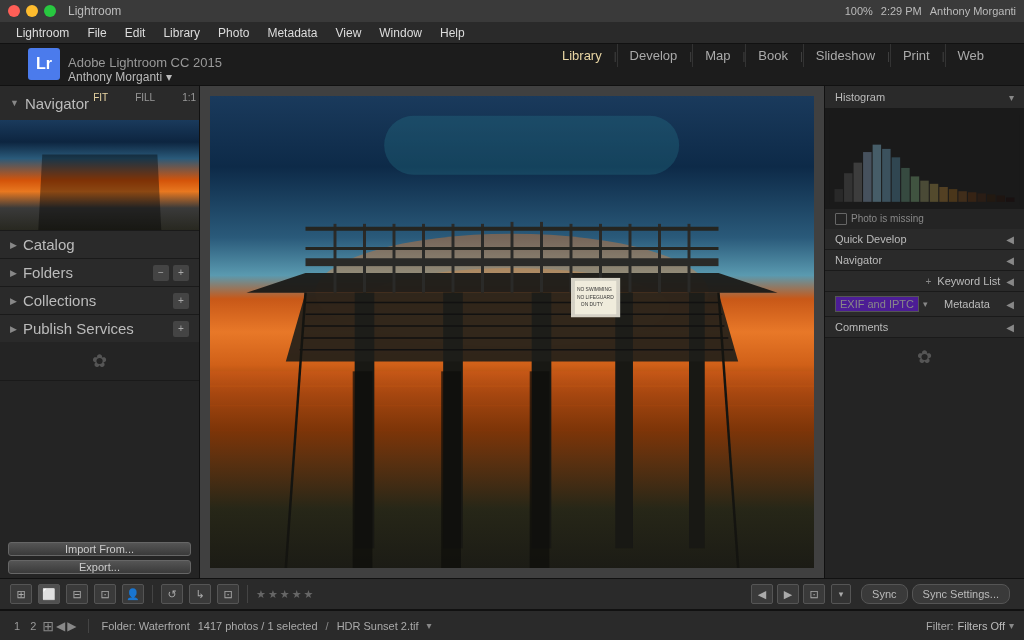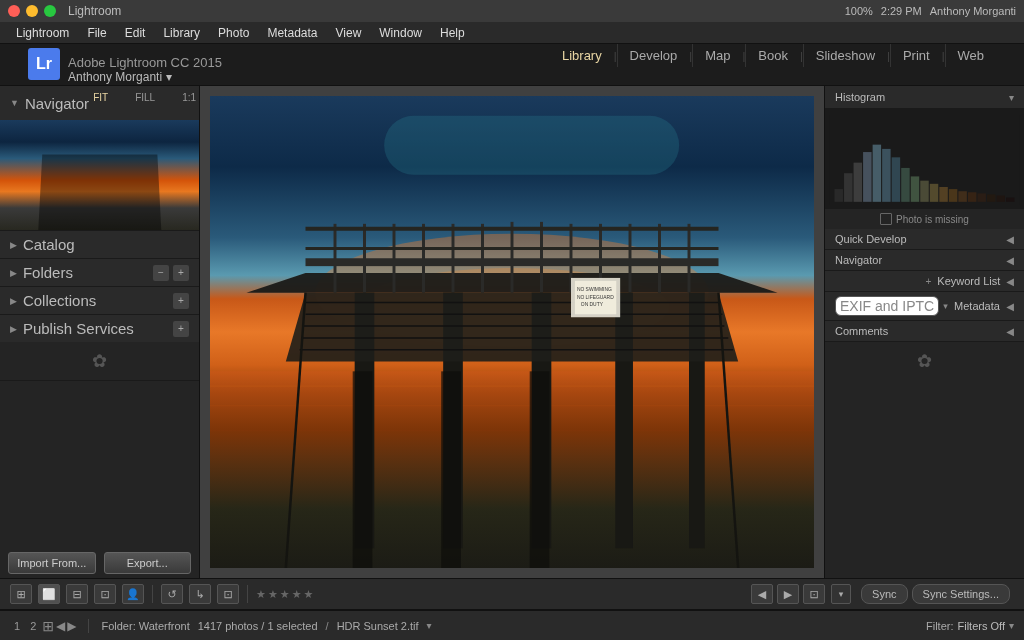--- a/index.html
+++ b/index.html
@@ -57,21 +57,21 @@
     #center-panel { flex: 1; background: #3a3a3a; display: flex; flex-direction: column; overflow: hidden; }
     #photo-view { flex: 1; background: #404040; display: flex; align-items: center; justify-content: center; position: relative; overflow: hidden; }
     #main-photo { width: calc(100% - 20px); height: calc(100% - 20px); object-fit: contain; background: #333; position: relative; }
 
     
     #right-panel { width: 200px; background: #242424; border-left: 1px solid #111; display: flex; flex-direction: column; }
     .right-panel-header { padding: 5px 10px; display: flex; align-items: center; justify-content: space-between; background: #2a2a2a; border-bottom: 1px solid #1a1a1a; }
     .right-panel-title { font-size: 11px; color: #bbb; }
     .histogram-area { height: 100px; background: #1a1a1a; display: flex; align-items: flex-end; justify-content: center; padding: 4px; }
     .histogram-canvas { width: 100%; height: 90px; }
-    .photo-missing { font-size: 10px; color: #888; padding: 4px 10px; display: flex; align-items: center; gap: 4px; margin-left: 45px; }
+    .photo-missing { font-size: 10px; color: #888; padding: 4px 10px; display: flex; align-items: flex-start; gap: 4px; }
     .checkbox-small { width: 12px; height: 12px; border: 1px solid #666; display: inline-block; border-radius: 1px; }
     .right-section { display: flex; align-items: center; justify-content: space-between; padding: 4px 10px; background: #2a2a2a; border-bottom: 1px solid #1a1a1a; cursor: pointer; }
     .right-section-label { font-size: 11px; color: #bbb; }
     .right-section-icon { font-size: 10px; color: #888; }
     .exif-label { font-size: 9px; color: #888; padding: 3px 8px; }
 
     
     #bottom-toolbar { height: 32px; background: #2a2a2a; border-top: 1px solid #111; border-bottom: 1px solid #111; display: flex; align-items: center; padding: 0 10px; gap: 6px; }
     .toolbar-btn { width: 22px; height: 20px; background: #3a3a3a; border: 1px solid #555; border-radius: 2px; display: flex; align-items: center; justify-content: center; cursor: pointer; font-size: 11px; color: #aaa; }
     .toolbar-btn.active { background: #505050; }
@@ -130,21 +130,21 @@
       border: 1px solid #666;
       border-radius: 3px;
       display: flex;
       align-items: center;
       justify-content: center;
       font-size: 11px;
       color: #ccc;
       cursor: pointer;
       margin: 0 2px;
     }
-    .import-export-row { display: flex; padding: 4px 6px; gap: 4px; }
+    .import-export-row { display: flex; padding: 4px 6px; gap: 4px; flex-direction: column; }
     #left-panel .import-export-row { margin-top: auto; }
   </style>
 </head>
 <body>
 
 <div id="titlebar">
   <div id="titlebar-left">
     <span class="traffic-light tl-red"></span>
     <span class="traffic-light tl-yellow"></span>
     <span class="traffic-light tl-green"></span>
@@ -423,21 +423,21 @@
     </div>
 
     <div class="right-section" style="justify-content:flex-end;gap:6px;">
       <span style="color:#888;font-size:10px;">+</span>
       <span class="right-section-label">Keyword List</span>
       <span class="right-section-icon">◀</span>
     </div>
 
     <div class="right-section">
       <div style="display:flex;align-items:center;gap:4px;">
-        <span class="exif-label" style="padding:0;background:#ffffff;border:1px solid #555;border-radius:6px;font-size:14px;padding:1px 4px;">EXIF and IPTC</span>
+        <span class="exif-label" style="padding:0;background:#4c1d95;border:1px solid #555;border-radius:0;font-size:11px;padding:1px 4px;">EXIF and IPTC</span>
         <span style="color:#888;font-size:9px;">▾</span>
       </div>
       <span class="right-section-label">Metadata</span>
       <span class="right-section-icon">◀</span>
     </div>
 
     <div class="right-section">
       <span class="right-section-label">Comments</span>
       <span class="right-section-icon">◀</span>
     </div>

